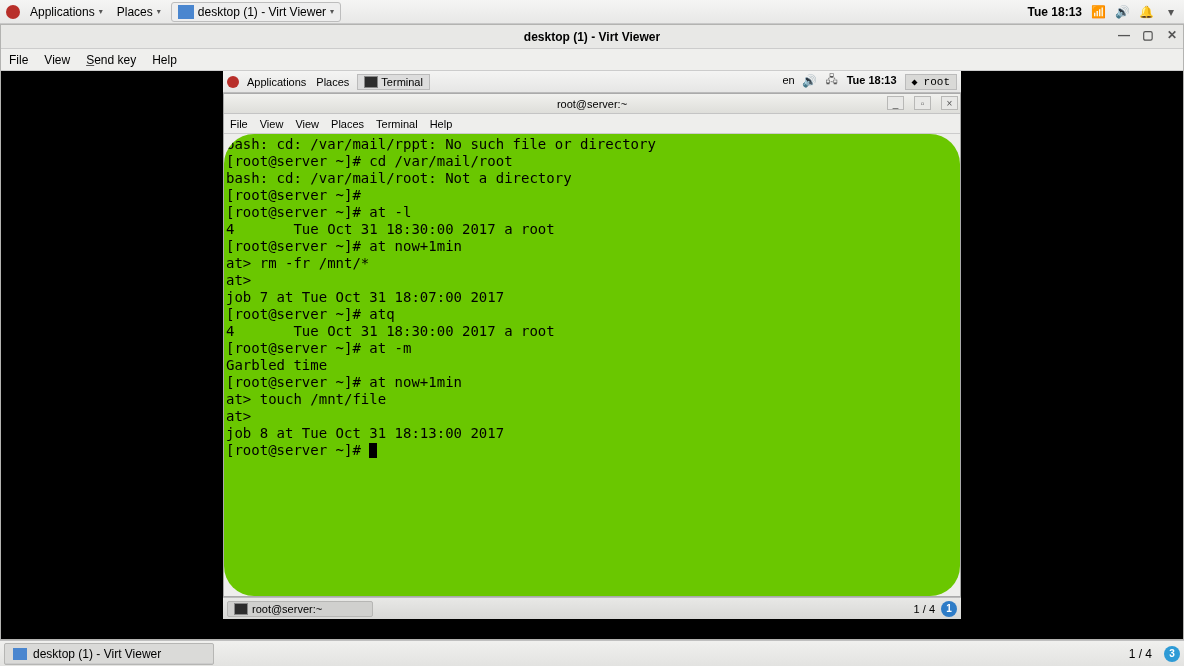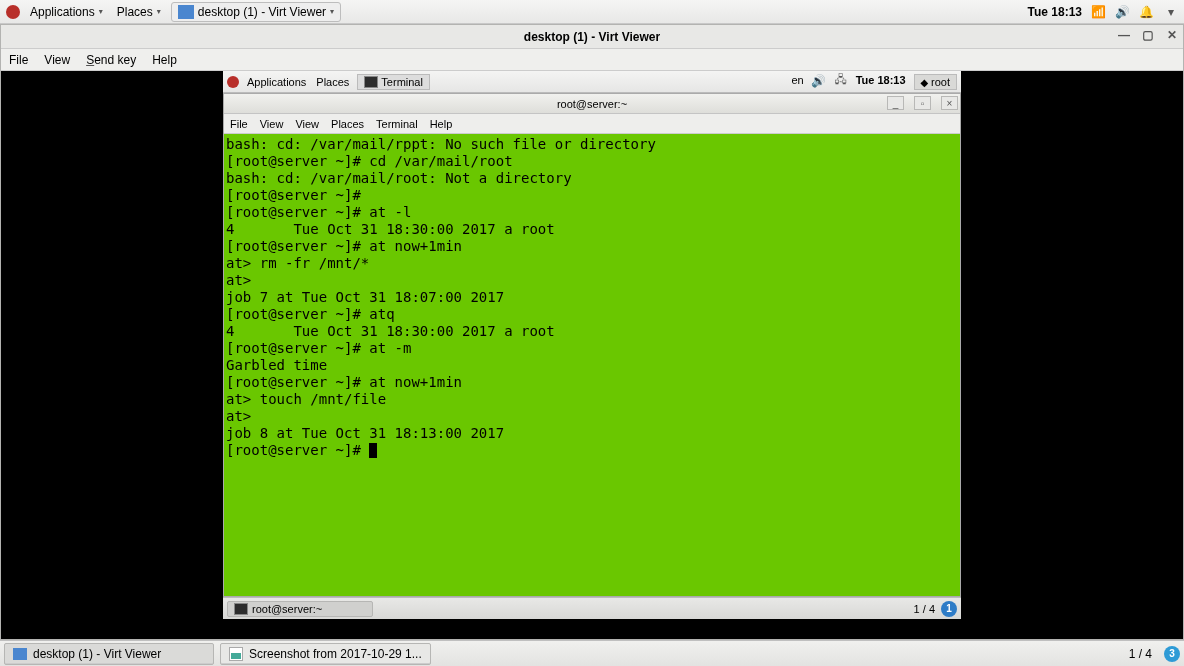--- a/index.html
+++ b/index.html
@@ -24,30 +24,30 @@
   .viewer-menu { height: 22px; display: flex; align-items: center; gap: 16px; padding: 0 8px; background: #efefed; border-bottom: 1px solid #ccc; }
   .viewer-menu span { cursor: pointer; }
   .viewer-body { flex: 1; background: #000; position: relative; overflow: hidden; }
   
   
   .guest-screen { position: absolute; left: 222px; top: 0; width: 738px; height: 548px; background: #2e3436; }
   .inner-panel { height: 22px; background: linear-gradient(#f4f4f3, #e6e6e5); border-bottom: 1px solid #bbb; display: flex; align-items: center; padding: 0 4px; gap: 6px; font-size: 11px; }
   .inner-panel .spacer { flex: 1; }
   .inner-panel .menu { display: inline-flex; align-items: center; gap: 3px; padding: 0 2px; cursor: pointer; }
   .inner-indicators { display: flex; gap: 8px; }
-  .inner-user { background: #d9d9d7; padding: 1px 6px; border: 1px solid #bbb; }
+  .inner-user { background: #d9d9d7; padding: 1px 6px; border: 1px solid #bbb; font-family: Liberation Mono, monospace; }
   
   
   .term-window { position: absolute; left: 0; top: 22px; right: 0; bottom: 22px; background: #eeeeec; border: 1px solid #aaa; display: flex; flex-direction: column; }
   .term-title { height: 20px; background: linear-gradient(#f1f1ee, #dededa); border-bottom: 1px solid #c4c4c4; display: flex; align-items: center; justify-content: center; font-size: 11px; position: relative; }
   .term-title .win-controls { right: 2px; top: 2px; }
   .term-title .wc-btn { width: 17px; height: 14px; background: #e8e8e6; border: 1px solid #b8b8b6; font-size: 10px; }
   .term-menu { height: 20px; display: flex; align-items: center; gap: 12px; padding: 0 6px; font-size: 11px; background: #eeeeec; border-bottom: 1px solid #ccc; }
   .term-menu span { cursor: pointer; }
-  .term-body { flex: 1; background: #6ac700; color: #000; font-family: "DejaVu Sans Mono", monospace; font-size: 14px; line-height: 17px; padding: 2px 2px; white-space: pre; overflow: hidden; }
+  .term-body { flex: 1; background: #6ac700; color: #000; font-family: "DejaVu Sans Mono", monospace; font-size: 14px; line-height: 17px; padding: 2px 2px; white-space: pre; overflow: hidden; border-radius: 30px; }
   .term-body .cursor { display: inline-block; width: 8px; height: 15px; background: #000; vertical-align: text-bottom; }
   
   
   .inner-task { position: absolute; left: 0; right: 0; bottom: 0; height: 22px; background: linear-gradient(#e8e8e6, #d8d8d6); border-top: 1px solid #bbb; display: flex; align-items: center; padding: 0 4px; font-size: 11px; }
   .inner-task .task-btn { display: inline-flex; align-items: center; gap: 4px; background: #d0d0ce; border: 1px solid #b6b6b4; padding: 1px 50px 1px 6px; border-radius: 2px; }
   .inner-task .spacer { flex: 1; }
   .circle-badge { width: 16px; height: 16px; border-radius: 50%; background: #2e7cc7; color: #fff; display: inline-flex; align-items: center; justify-content: center; font-size: 10px; font-weight: bold; }
   .term-icon { width: 14px; height: 12px; background: #2d2d2d; display: inline-block; border: 1px solid #888; }
   
   
@@ -178,20 +178,16 @@
     </div>
 
   </div>
 </div>
 
 <div class="outer-task">
   <span class="otask-btn pressed">
       <span class="otask-icon"></span>
       <span>desktop (1) - Virt Viewer</span>
     </span>
-  <span class="otask-btn">
-      <span class="img-icon"></span>
-      <span>Screenshot from 2017-10-29 1...</span>
-    </span>
   <div class="spacer" style="flex:1"></div>
   <span style="margin-right:6px;">1 / 4</span>
   <span class="circle-badge" style="background:#2e9bd6;">3</span>
 </div>
 
 </body></html>

